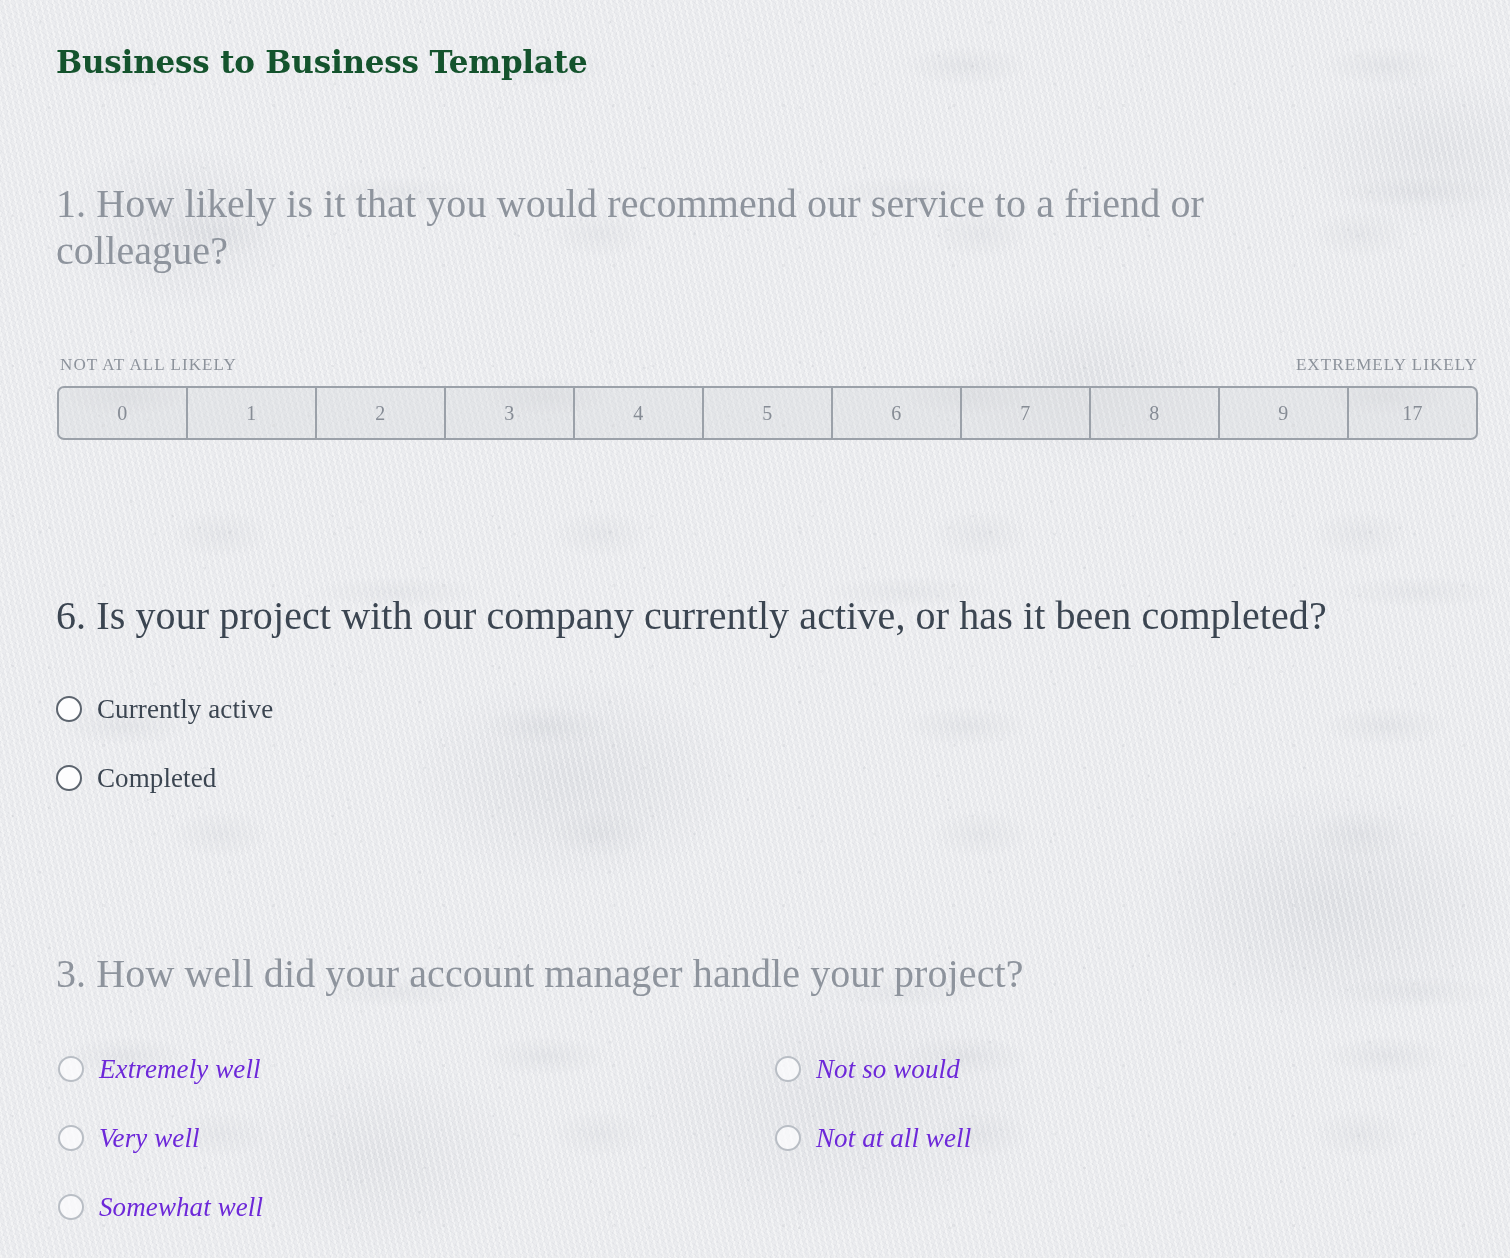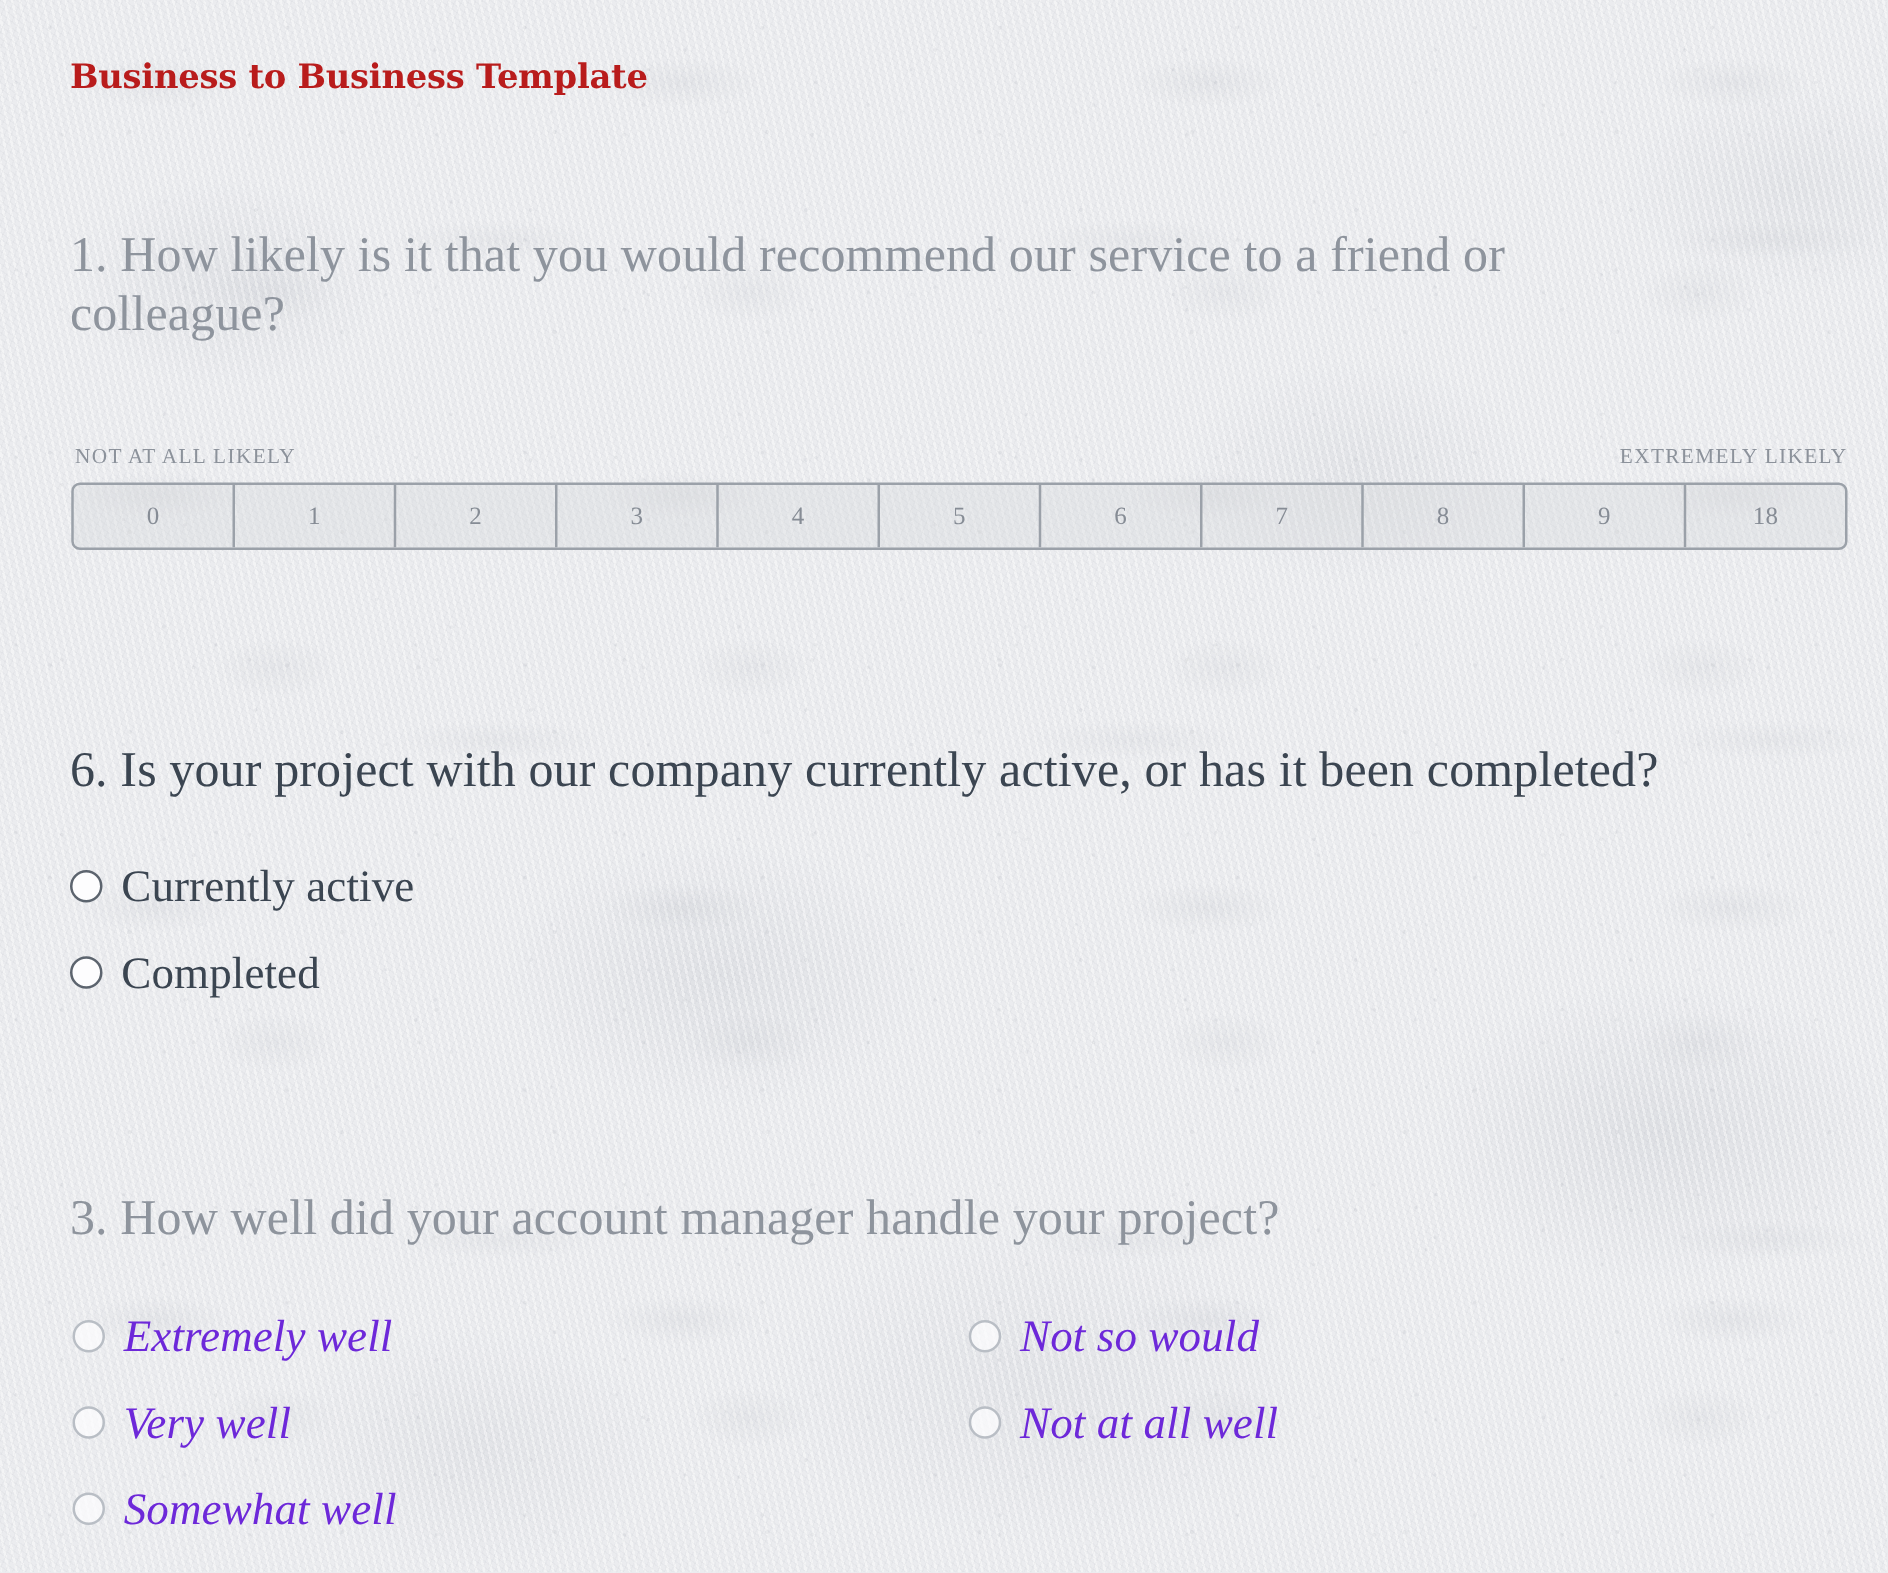--- a/index.html
+++ b/index.html
@@ -75,24 +75,24 @@
     height: 1258px;
   }
 
   
   .page-title {
     position: absolute;
     left: 56px;
     top: 43px;
     font-family: "DejaVu Serif", "Liberation Serif", serif;
     font-weight: bold;
-    font-size: 27px;
+    font-size: 31px;
     line-height: 38px;
     letter-spacing: -0.2px;
-    color: #b91c1c;
+    color: #14532d;
     white-space: nowrap;
   }
 
   
   .question-text {
     position: absolute;
     font-family: "Liberation Serif", "DejaVu Serif", serif;
     font-size: 40px;
     line-height: 47px;
     letter-spacing: 0.1px;
@@ -175,21 +175,21 @@
     border: 2px solid #5c646e;
     background: #fdfdfe;
   }
   .radio-dim {
     border: 2px solid #b9bec5;
     background: rgba(252,252,253,0.75);
   }
   .option-label {
     margin-left: 15px;
     font-family: "Liberation Serif", "DejaVu Serif", serif;
-    font-size: 36px;
+    font-size: 27px;
     line-height: 30px;
     letter-spacing: 0.1px;
     white-space: nowrap;
   }
   .label-dark { color: #3b4551; }
   .label-dim  { color: #6d28d9; font-style: italic; }
 
   
   #q2-opt-0 { left: 56px; top: 694px; }
   #q2-opt-1 { left: 56px; top: 763px; }
@@ -226,21 +226,21 @@
       <div class="scale-cell">0</div>
       <div class="scale-cell">1</div>
       <div class="scale-cell">2</div>
       <div class="scale-cell">3</div>
       <div class="scale-cell">4</div>
       <div class="scale-cell">5</div>
       <div class="scale-cell">6</div>
       <div class="scale-cell">7</div>
       <div class="scale-cell">8</div>
       <div class="scale-cell">9</div>
-      <div class="scale-cell">18</div>
+      <div class="scale-cell">17</div>
     </div>
   </div>
 
   <div class="question-text q-focus" id="q2-title">6. Is your project with our company currently active, or has it been completed?</div>
 
   <div class="option-row" id="q2-opt-0">
     <span class="radio-circle radio-dark"></span>
     <span class="option-label label-dark">Currently active</span>
   </div>
 

